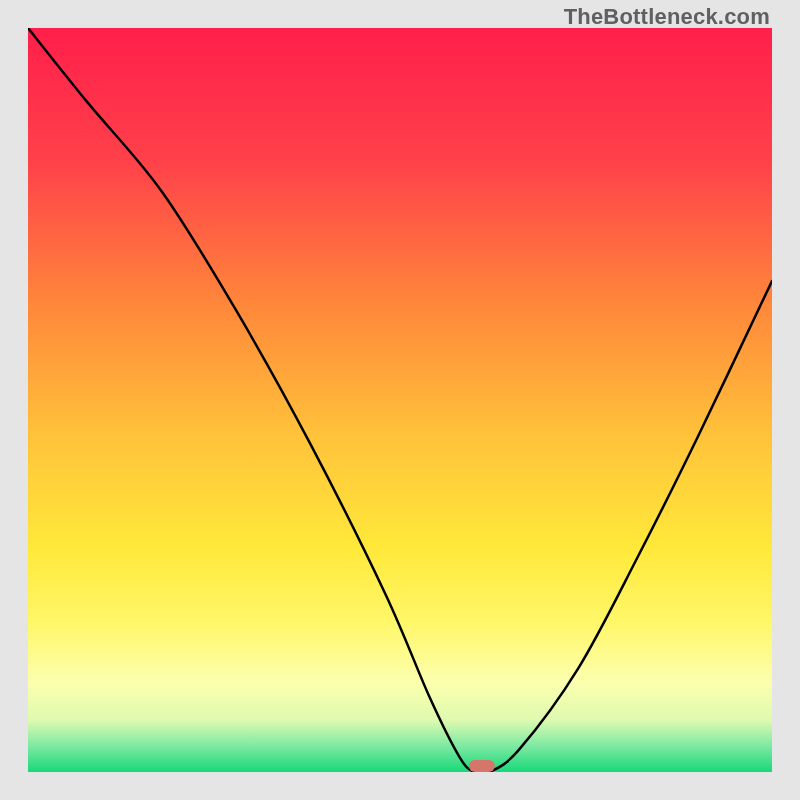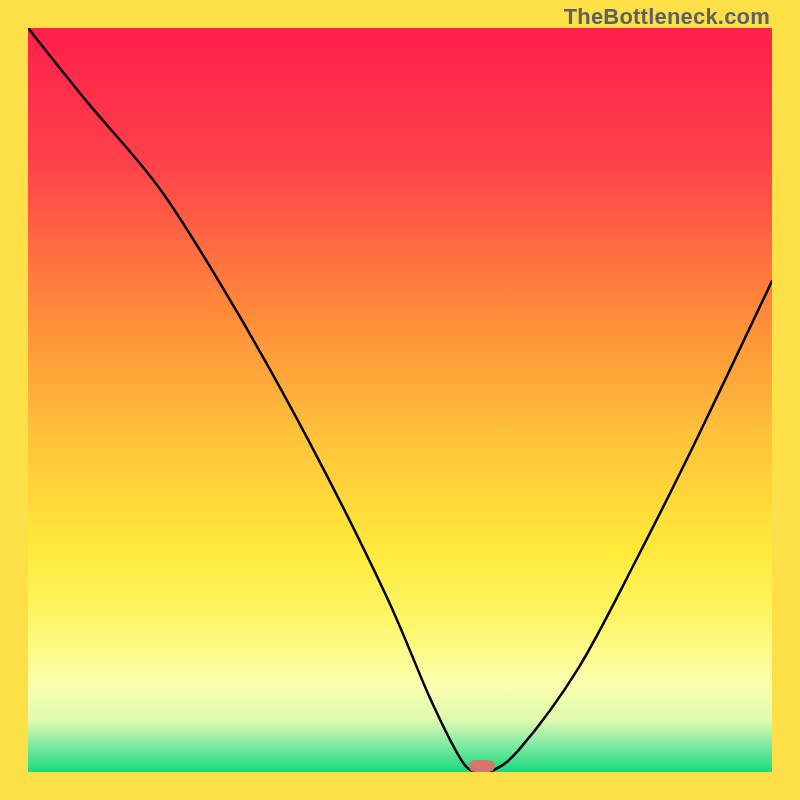--- a/index.html
+++ b/index.html
@@ -7,21 +7,21 @@
     padding: 0;
     width: 800px;
     height: 800px;
     overflow: hidden;
     font-family: Arial, Helvetica, sans-serif;
   }
   .frame {
     position: relative;
     width: 800px;
     height: 800px;
-    background: #fde047;
+    background: #e5e5e5;
   }
   .plot-area {
     position: absolute;
     left: 28px;
     top: 28px;
     width: 744px;
     height: 744px;
     overflow: hidden;
   }
   .watermark {

